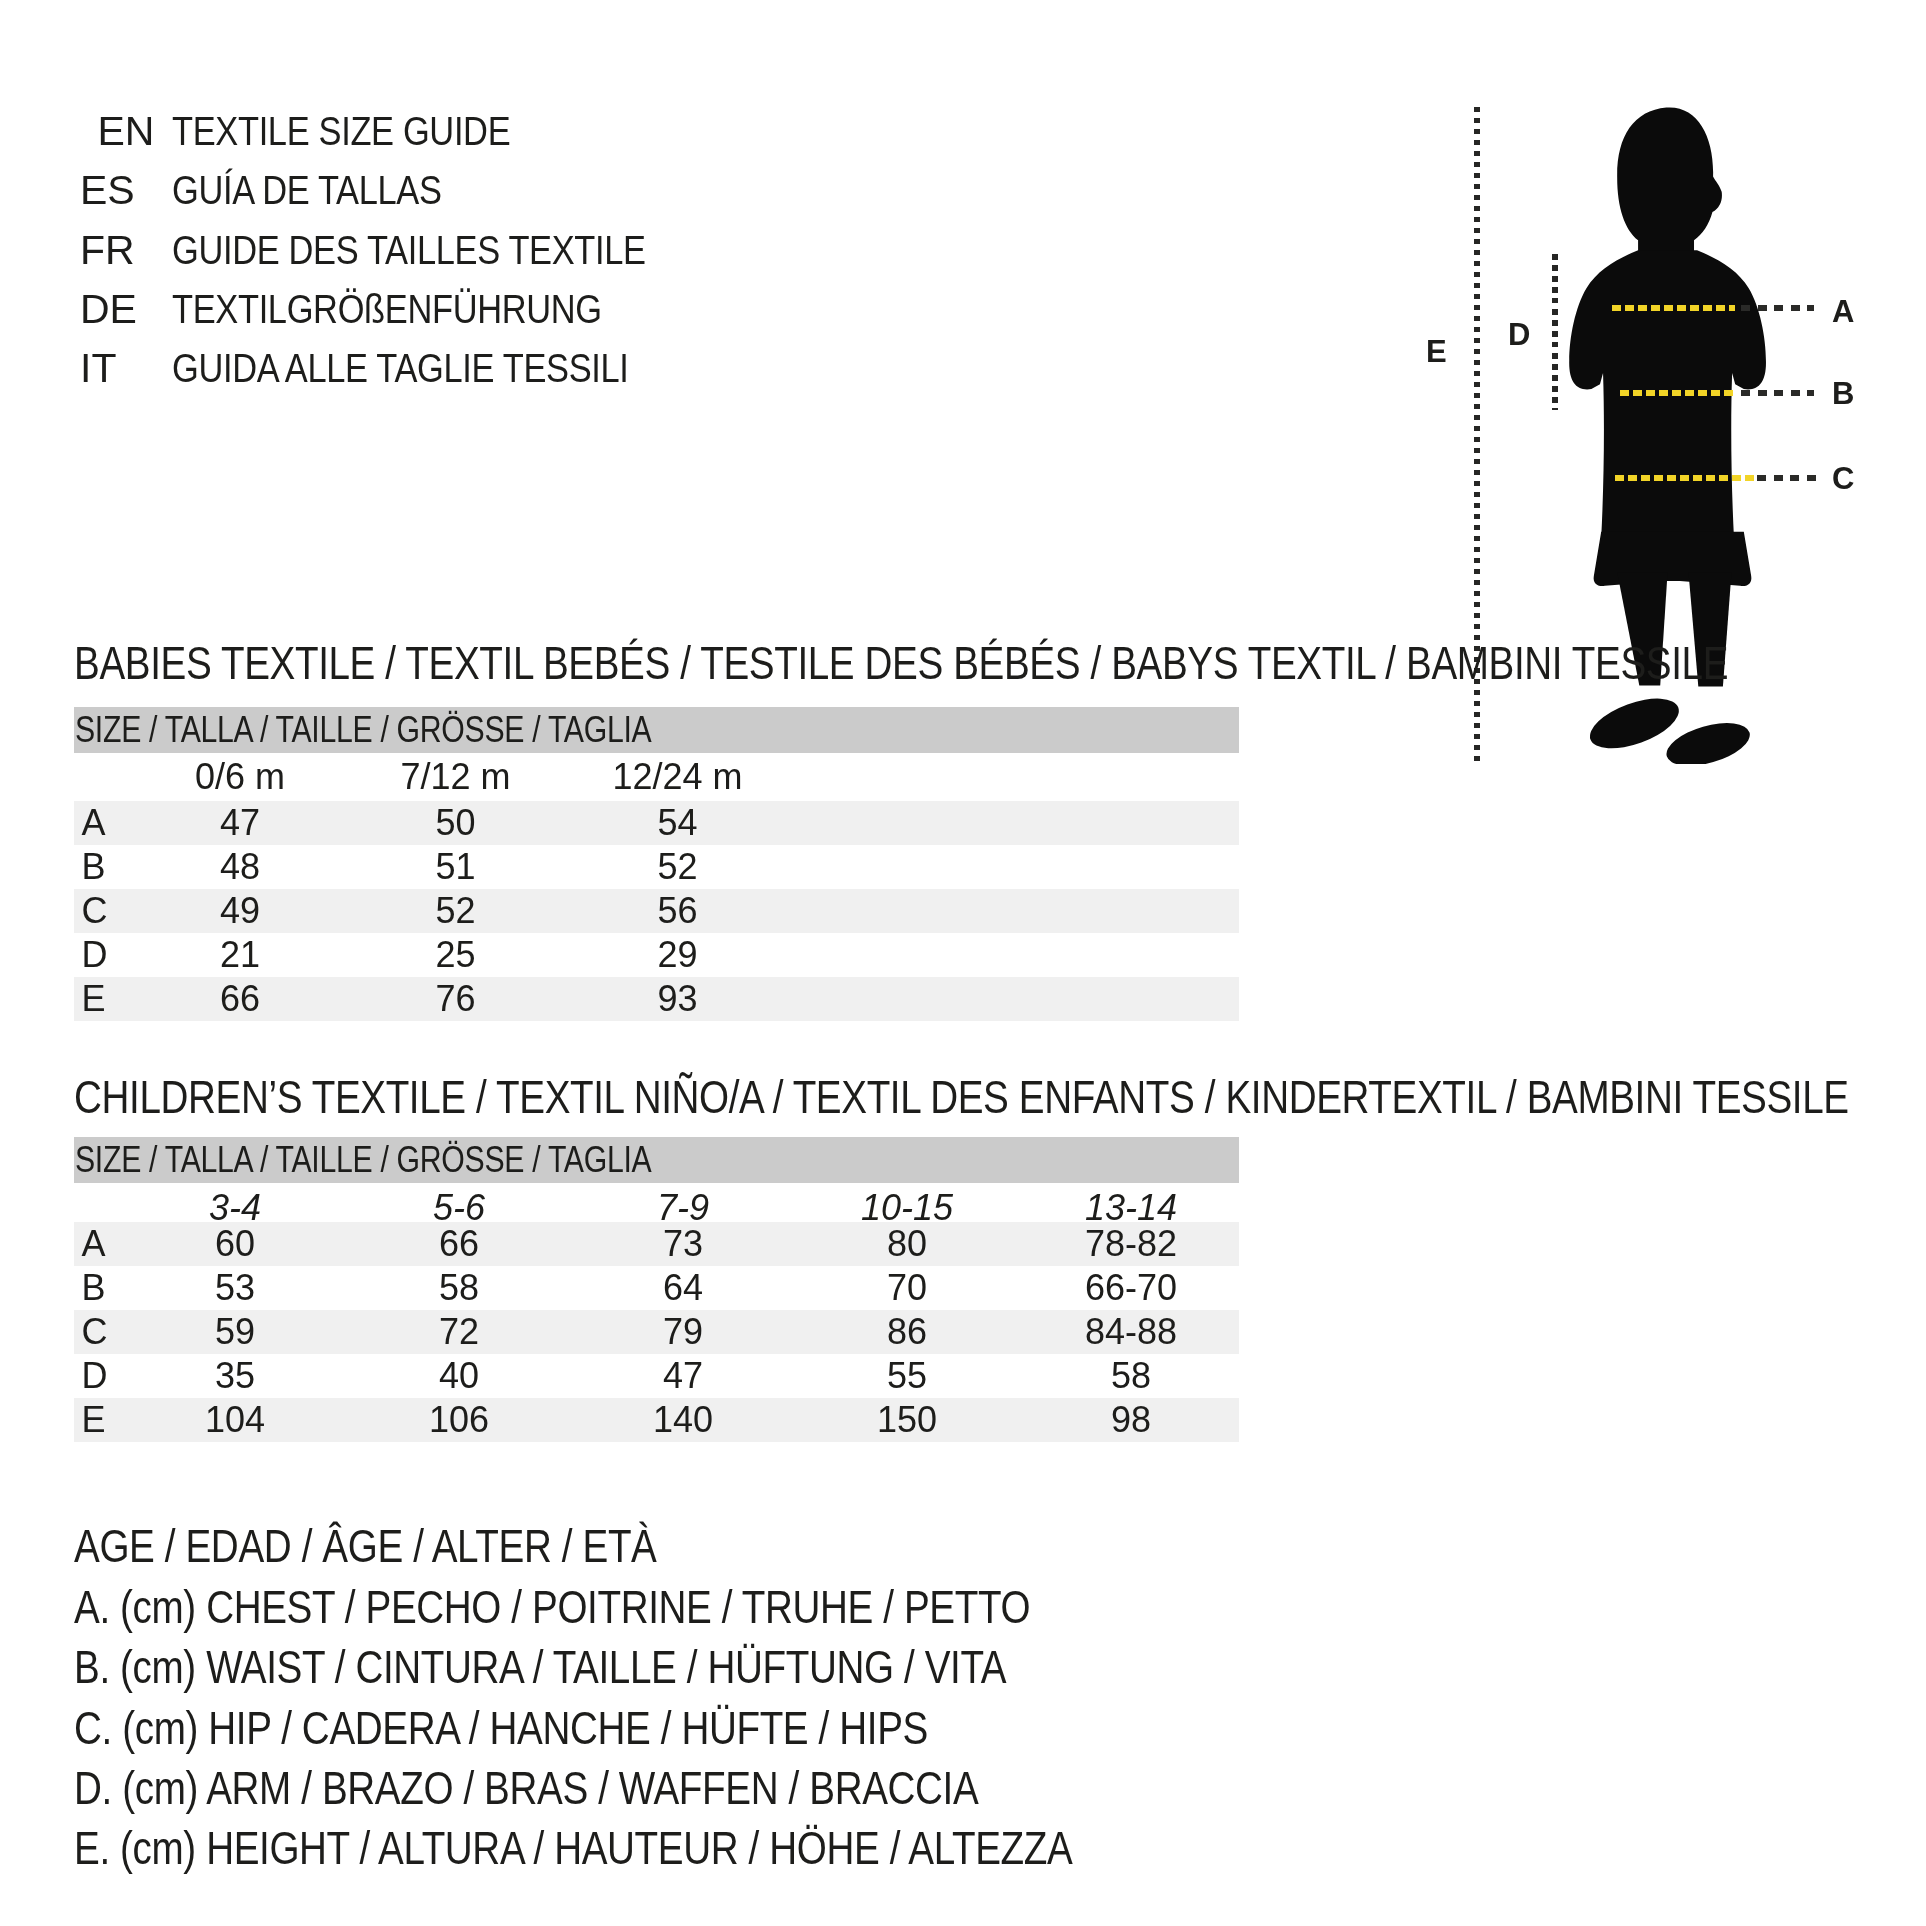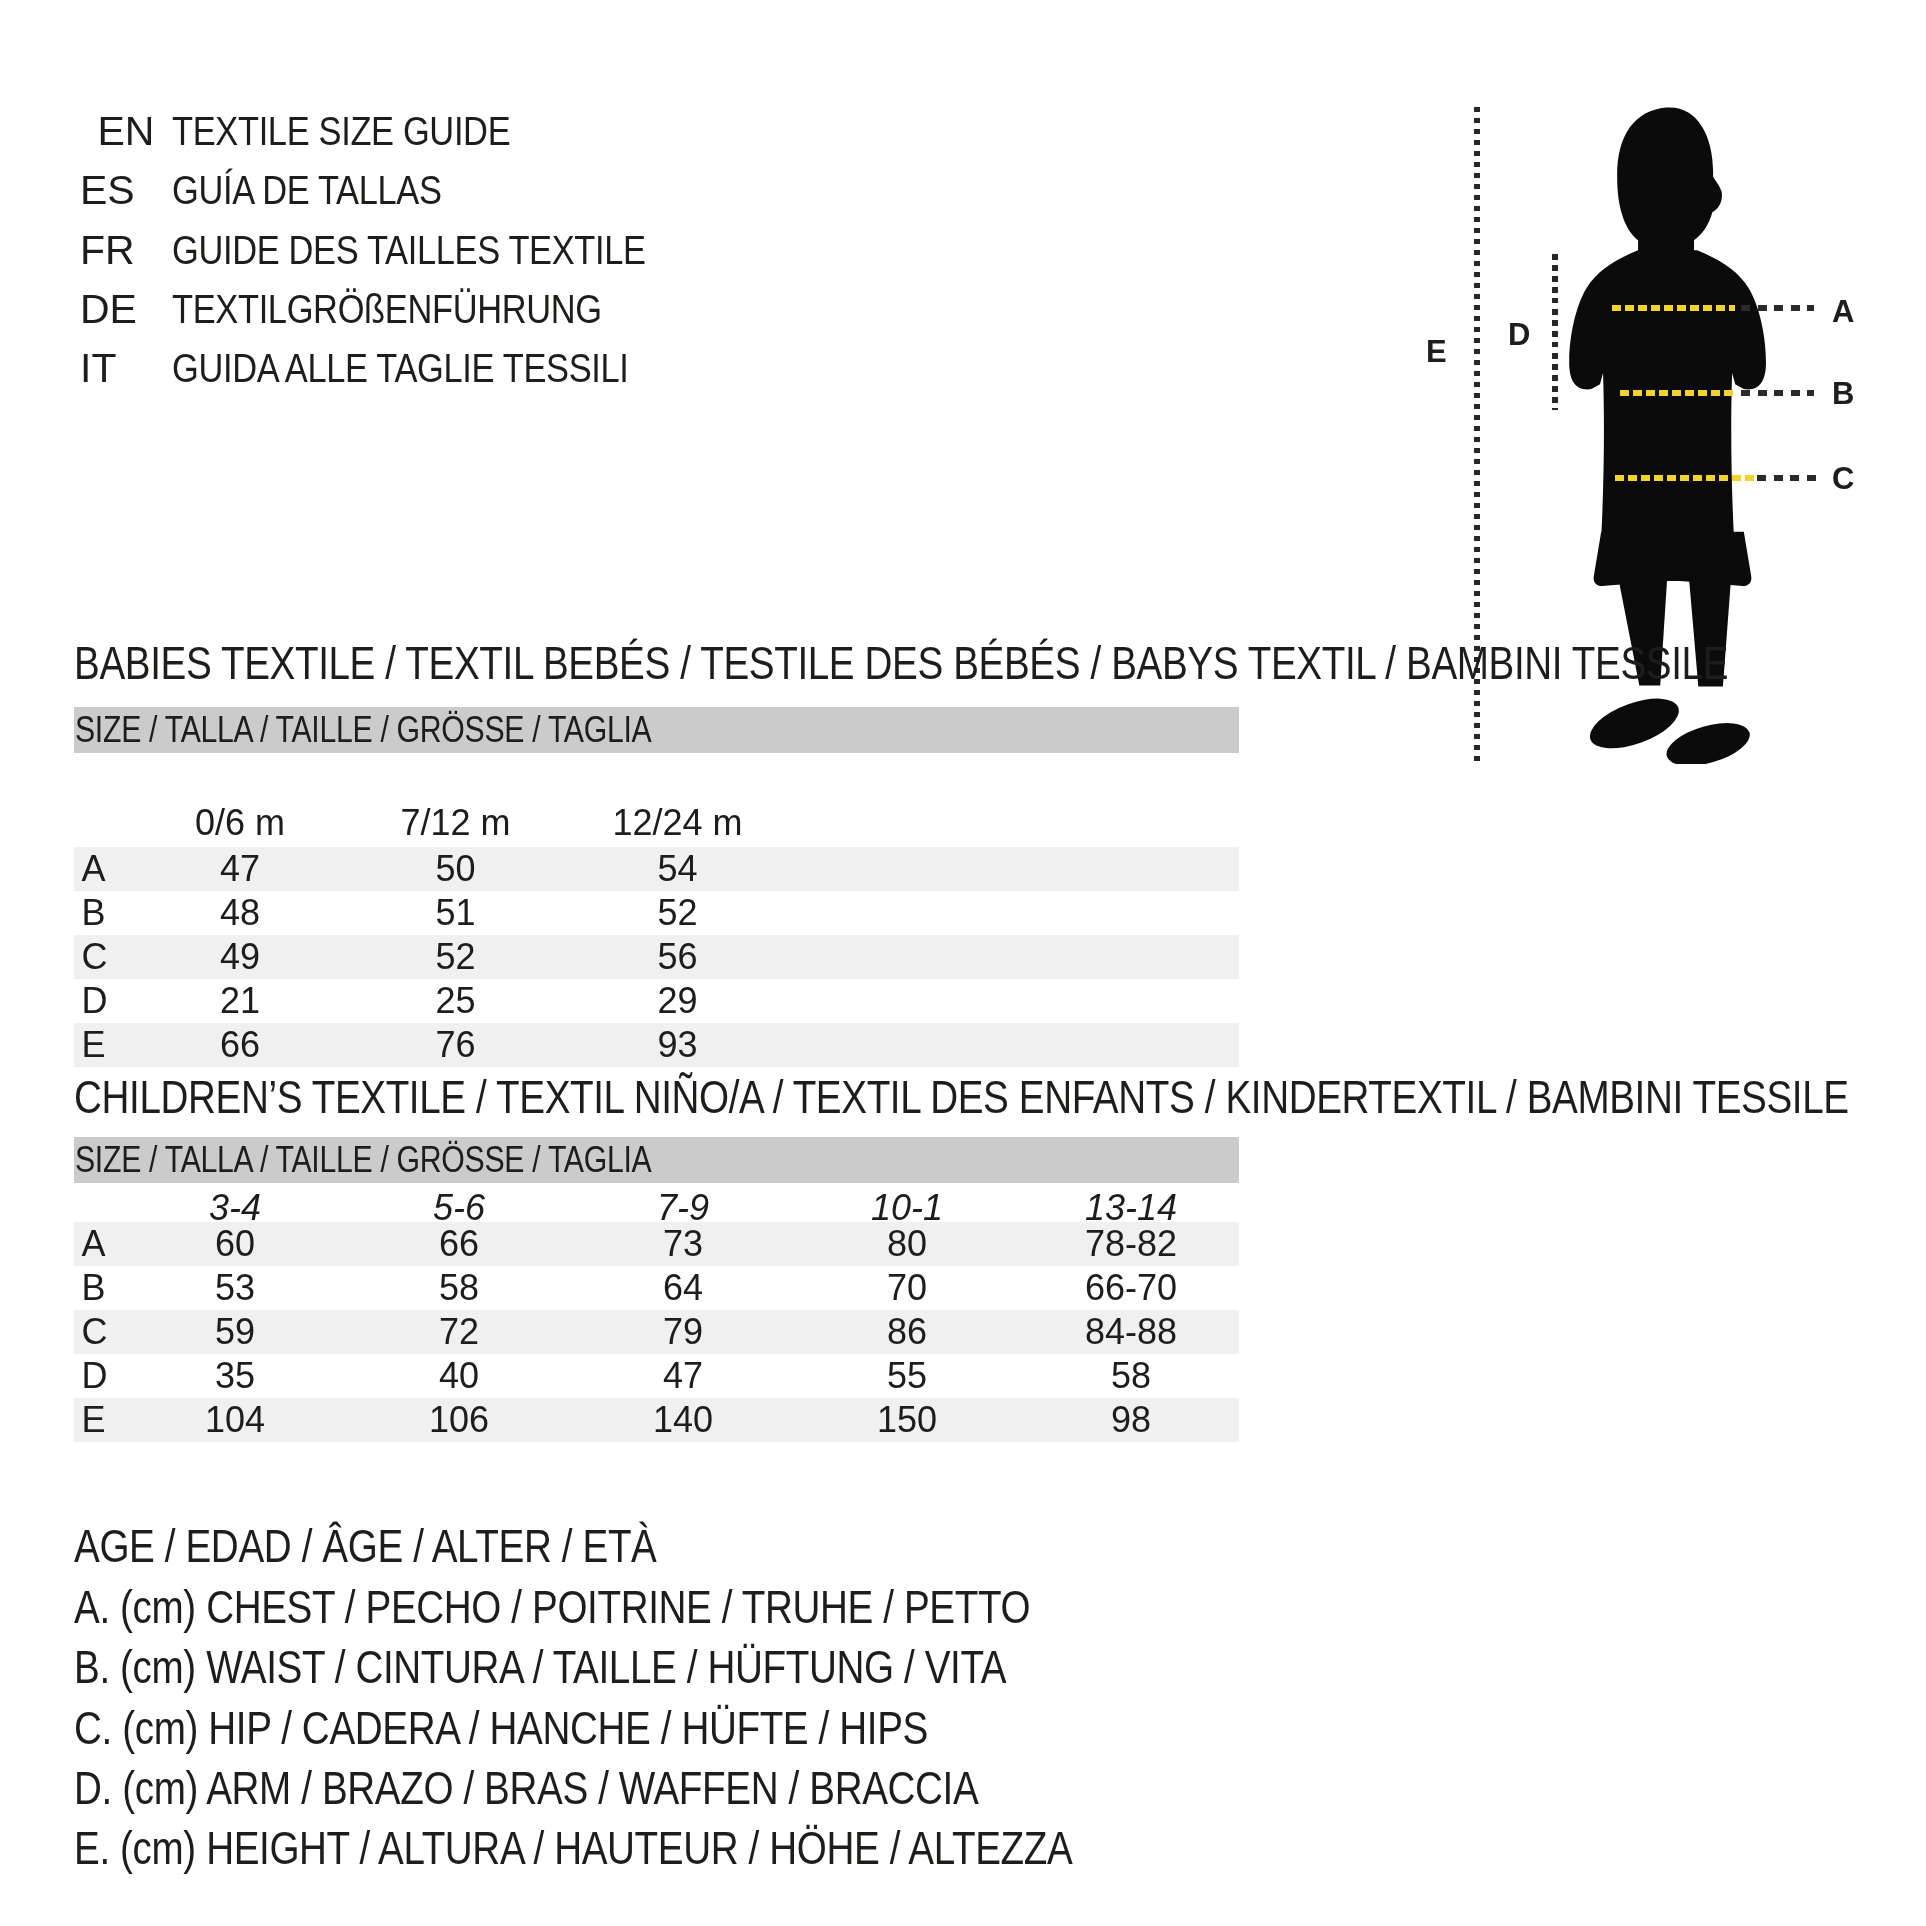--- a/index.html
+++ b/index.html
@@ -16,21 +16,21 @@
 
   
   .sec-heading{position:absolute;left:74px;font-size:46px;line-height:44px;white-space:nowrap;}
 
   
   .sizetable{position:absolute;left:74px;width:1165px;}
   .size-bar{height:46px;background:#cbcbcb;line-height:46px;padding-left:1px;font-size:36px;}
   .trow{display:grid;height:44px;line-height:44px;font-size:36px;}
   .babies .trow{grid-template-columns:86px 160px 271px 173px auto;}
   .children .trow{grid-template-columns:86px 150px 298px 150px 298px 150px auto;}
-  .babies .thead-row{height:48px;line-height:48px;margin-top:46px;}
+  .babies .thead-row{height:48px;line-height:48px;}
   .children .thead-row{height:39px;line-height:49px;font-style:italic;}
   .tlabel{text-align:left;padding-left:7.4px;}
   .tcell{text-align:center;}
   .stripe{background:#f0f0f0;}
 
   
   .vdots{width:5.5px;background:repeating-linear-gradient(180deg,#262624 0 5.5px,transparent 5.5px 11px);}
   .ydash{height:6.2px;background:repeating-linear-gradient(90deg,#f2d427 0 8.6px,transparent 8.6px 13px);}
   .kdash{height:6.2px;background:repeating-linear-gradient(90deg,#2a2a28 0 9.2px,transparent 9.2px 16.6px);}
   .mlabel{position:absolute;font-size:31px;font-weight:bold;line-height:31px;}
@@ -148,21 +148,21 @@
 
   <div class="sizetable children" style="top:1137px;">
     <div class="size-bar">
       <span class="cx">SIZE / TALLA / TAILLE / GRÖSSE / TAGLIA</span>
     </div>
     <div class="trow thead-row">
       <span class="tlabel"></span>
       <span class="tcell">3-4</span>
       <span class="tcell">5-6</span>
       <span class="tcell">7-9</span>
-      <span class="tcell">10-1</span>
+      <span class="tcell">10-15</span>
       <span class="tcell">13-14</span>
     </div>
     <div class="trow stripe">
       <span class="tlabel">A</span>
       <span class="tcell">60</span>
       <span class="tcell">66</span>
       <span class="tcell">73</span>
       <span class="tcell">80</span>
       <span class="tcell">78-82</span>
     </div>

